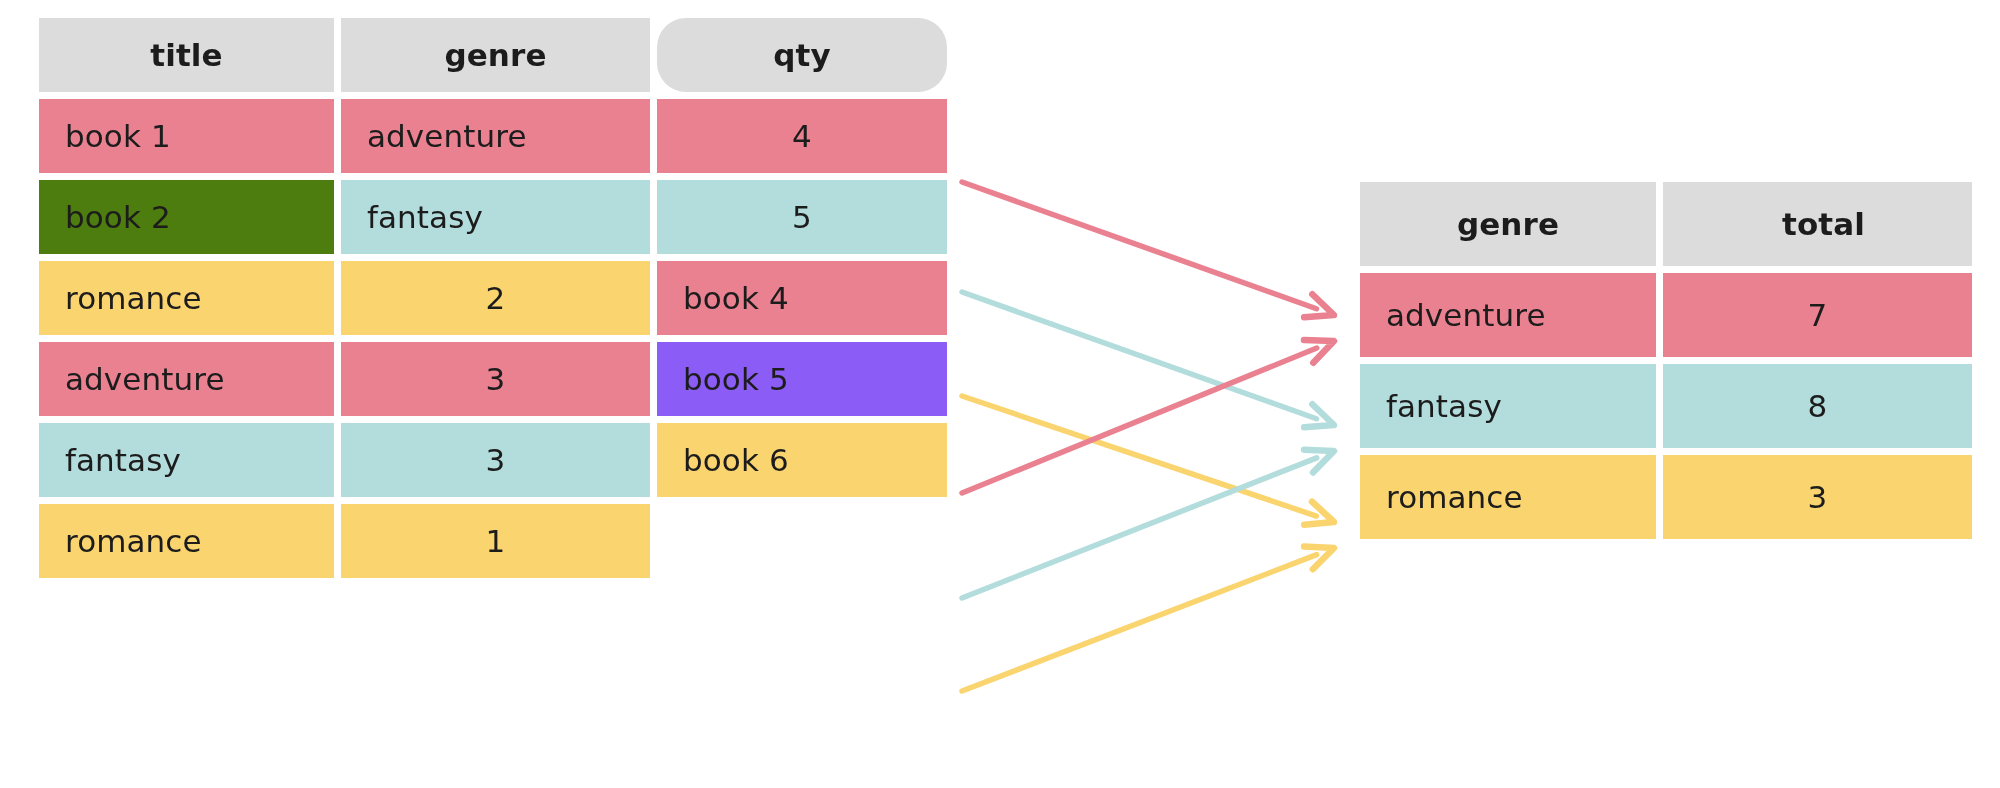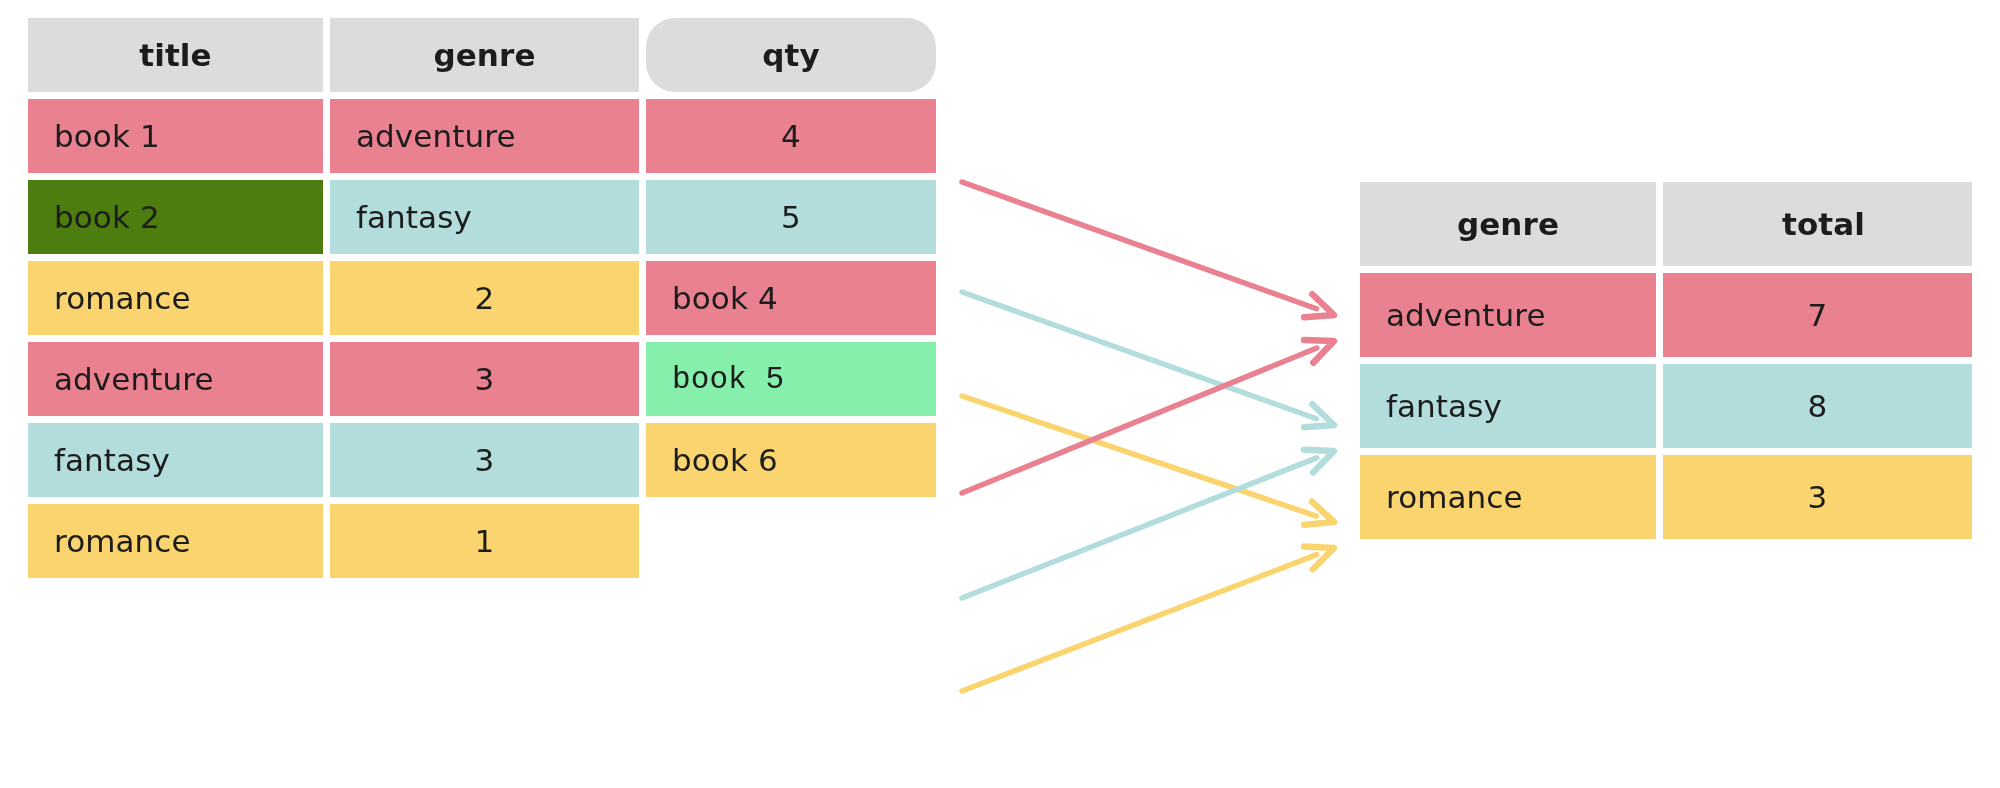--- a/index.html
+++ b/index.html
@@ -41,21 +41,21 @@
     background: #dcdcdc;
     justify-content: center;
     font-weight: 700;
     font-size: 31px;
   }
   .cell.txt  { justify-content: flex-start; padding-left: 26px; }
   .cell.num  { justify-content: center; }
 
   
   #source-table {
-    left: 28px;
+    left: 39px;
     top: 18px;
     grid-template-columns: 295px 309px 290px;
     grid-auto-rows: 74px;
   }
   #source-table .cell.hdr { height: 74px; }
   #source-table { grid-auto-rows: 74px; }
 
   
   #result-table {
     left: 1360px;
@@ -86,21 +86,21 @@
       <div class="cell txt" style="background: rgb(234, 129, 144);">adventure</div>
       <div class="cell num" style="background: rgb(234, 129, 144);">4</div>
       <div class="cell txt" style="background: #4d7c0f;">book 2</div>
       <div class="cell txt" style="background: rgb(179, 220, 221);">fantasy</div>
       <div class="cell num" style="background: rgb(179, 220, 221);">5</div>
       <div class="cell txt" style="background: rgb(250, 212, 111);">romance</div>
       <div class="cell num" style="background: rgb(250, 212, 111);">2</div>
       <div class="cell txt" style="background: rgb(234, 129, 144);">book 4</div>
       <div class="cell txt" style="background: rgb(234, 129, 144);">adventure</div>
       <div class="cell num" style="background: rgb(234, 129, 144);">3</div>
-      <div class="cell txt" style="background: #86efac; font-family: Liberation Mono, monospace;">book 5</div>
+      <div class="cell txt" style="background: #8b5cf6;">book 5</div>
       <div class="cell txt" style="background: rgb(179, 220, 221);">fantasy</div>
       <div class="cell num" style="background: rgb(179, 220, 221);">3</div>
       <div class="cell txt" style="background: rgb(250, 212, 111);">book 6</div>
       <div class="cell txt" style="background: rgb(250, 212, 111);">romance</div>
       <div class="cell num" style="background: rgb(250, 212, 111);">1</div>
     </div>
 
   <svg id="arrow-layer" viewBox="0 0 2000 788" width="2000" height="788">
       <g>
         <line x1="962" y1="182" x2="1316.4857318385643" y2="308.73817831862647" stroke="#ea8190" stroke-width="5.5" stroke-linecap="round"></line>

